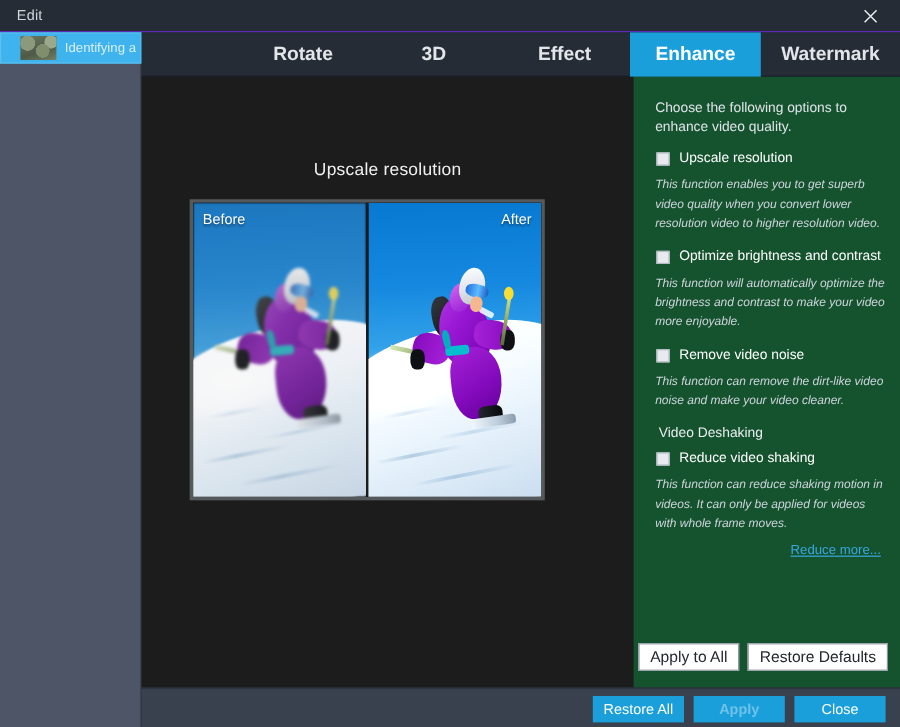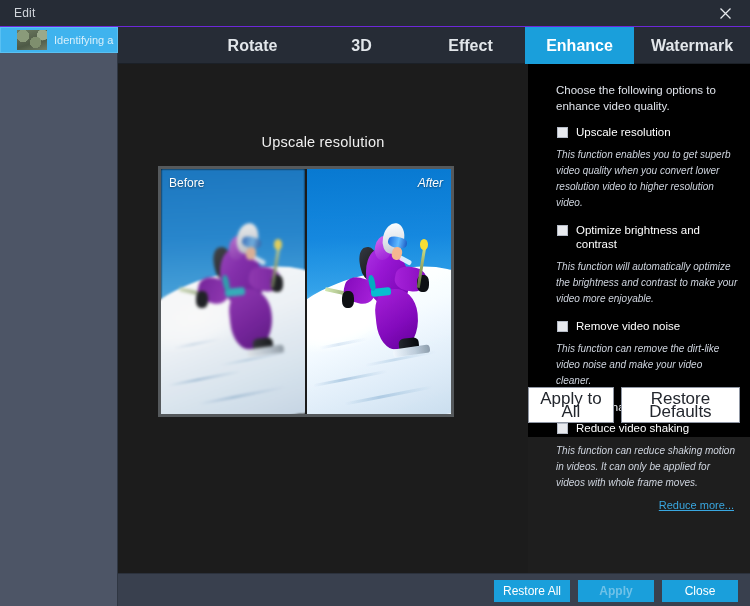--- a/index.html
+++ b/index.html
@@ -137,21 +137,21 @@
     overflow: hidden;
   }
   .pane + .pane { border-left: 2px solid #1b1b1b; }
   .pane-label {
     position: absolute; top: 7px;
     font-size: 12px; color: #ffffff;
     z-index: 6;
     text-shadow: 0 1px 2px rgba(0,0,0,.45);
   }
   .pane-label.left  { left: 8px; }
-  .pane-label.right { right: 8px; font-style: italic; }
+  .pane-label.right { right: 8px; }
 
   
   .photo {
     position: absolute; inset: 0;
     background:
       linear-gradient(178deg, #1278c8 0%, #1e87d6 28%, #3a9fe0 48%, #6fc0ec 60%, #cfe4f4 66%, #ffffff 74%, #eef4fa 100%);
   }
   .photo .snowbank {
     position: absolute; left: -12%; bottom: -4%;
     width: 135%; height: 62%;
@@ -280,24 +280,24 @@
   }
   
   .pane.before .photo,
   .pane.before .skier { filter: blur(1.1px) saturate(.94) contrast(.95); }
   .pane.after  .photo,
   .pane.after  .skier { filter: saturate(1.06) contrast(1.04); }
 
   
   .options {
     position: absolute; left: 528px; top: 64px;
-    width: 222px; height: 373px;
-    background: #000000;
-    box-sizing: border-box;
-    padding: 18px 12px 0 26px;
+    width: 222px; height: 509px;
+    background: #14532d;
+    box-sizing: border-box;
+    padding: 18px 12px 0 16px;
   }
   .opt-desc {
     font-size: 11.5px; color: #dfe3ea;
     line-height: 16px;
     margin: 0 0 11px 2px;
   }
   .opt-help {
     font-size: 10px; color: #ced4de;
     line-height: 16px;
     margin: 8px 0 12px 2px;
@@ -336,21 +336,21 @@
 
   
   .panel-actions {
     position: absolute; right: 10px; bottom: 14px;
     display: flex; gap: 7px;
   }
   .btn-light {
     background: #ffffff;
     border: 1px solid #8f96a3;
     color: #23272e;
-    font-size: 17px;
+    font-size: 13px;
     padding: 4px 9px;
     cursor: default;
     font-family: "Liberation Sans", sans-serif;
     line-height: 13px;
   }
 
   
   .bottombar {
     position: absolute; left: 118px; top: 573px;
     width: 632px; height: 33px;

